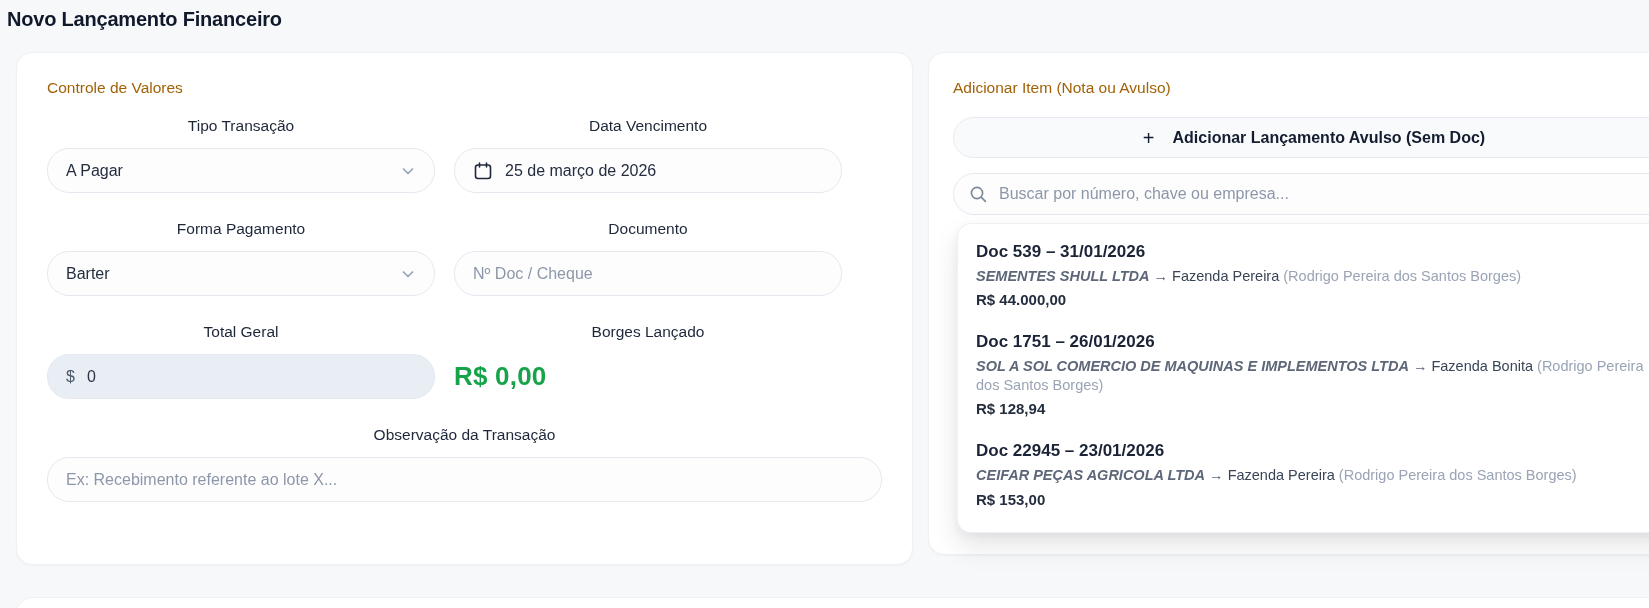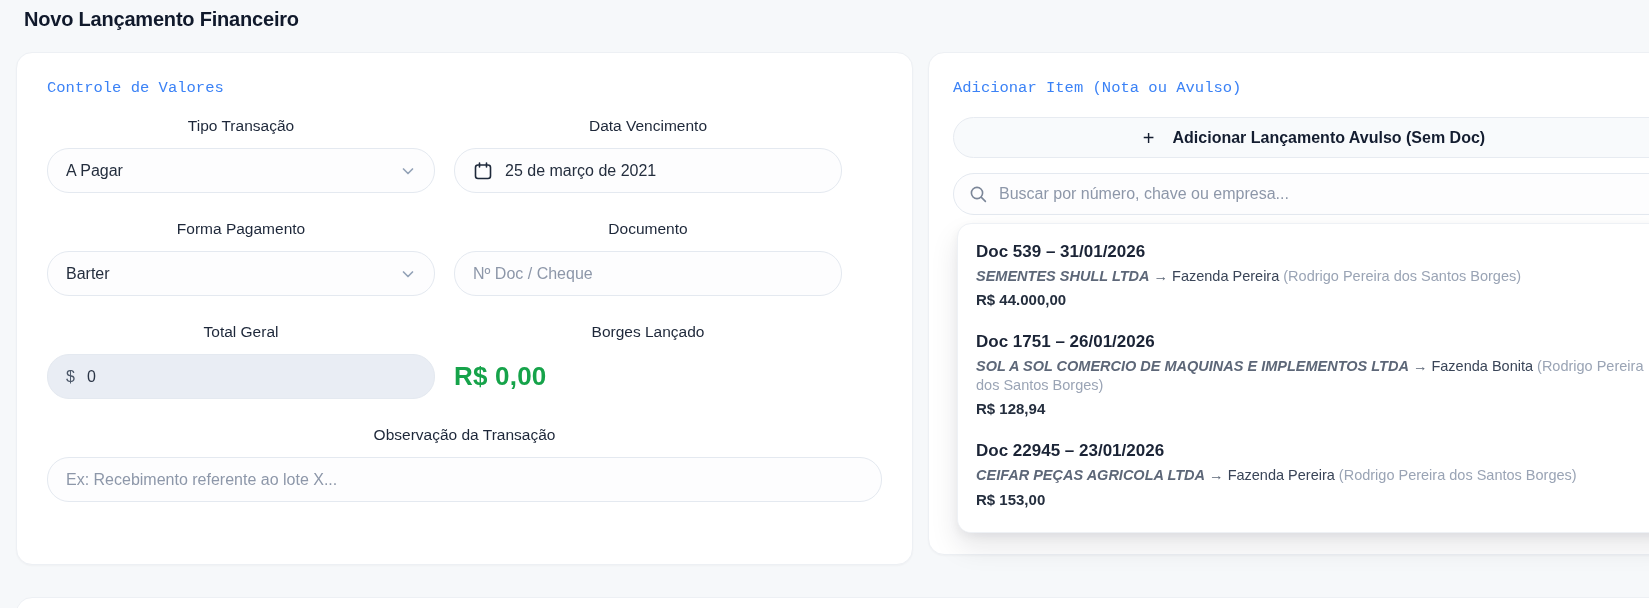--- a/index.html
+++ b/index.html
@@ -5,34 +5,34 @@
   * { margin:0; padding:0; box-sizing:border-box; }
   html,body { width:1649px; height:608px; }
   body {
     position:relative;
     overflow:hidden;
     background:#f6f8fa;
     font-family:"Liberation Sans", sans-serif;
     color:#1e293b;
   }
   .page-title {
-    position:absolute; left:24px; top:8px;
+    position:absolute; left:7px; top:8px;
     font-size:20px; font-weight:700; color:#10192b;
     letter-spacing:-0.2px;
   }
   .card {
     position:absolute; top:52px;
     background:#ffffff;
     border:1px solid #edf0f4;
     border-radius:16px;
     box-shadow:0 1px 2px rgba(16,25,43,0.03);
   }
   .card-left  { left:16px;  width:897px; height:513px; padding:26px 30px; }
   .card-right { left:928px; width:772px; height:503px; padding:26px 24px; }
-  .card-title { font-size:15.5px; font-weight:500; color:#3b82f6; margin-bottom:20px;font-family:Liberation Mono, monospace; }
+  .card-title { font-size:15.5px; font-weight:500; color:#a16207; margin-bottom:20px; }
 
   
   .grid2 { display:grid; grid-template-columns:388px 388px; column-gap:19px; }
   .fgroup { margin-bottom:27px; }
   .flabel { display:block; font-size:15.5px; font-weight:500; color:#1d2739; margin-bottom:13px;text-align:center; }
   .control {
     display:flex; align-items:center; gap:12px;
     height:45px; padding:0 18px;
     background:#fdfdfe;
     border:1px solid #e4e9f0; border-radius:22px;
@@ -119,21 +119,21 @@
 
     <div class="fgroup">
       <span class="flabel">Data Vencimento</span>
       <div class="control">
         <span>
           <svg width="20" height="20" viewBox="0 0 20 20">
               <rect x="2.5" y="4" width="15" height="13.5" rx="2.5" fill="none" stroke="#1e293b" stroke-width="1.6"></rect>
               <path d="M6.5 2v4M13.5 2v4" stroke="#1e293b" stroke-width="1.6" stroke-linecap="round"></path>
             </svg>
         </span>
-        <span>25 de março de 2021</span>
+        <span>25 de março de 2026</span>
       </div>
     </div>
 
     <div class="fgroup">
       <span class="flabel">Forma Pagamento</span>
       <div class="control select">
         <span>Barter</span>
         <span class="chev">
           <svg width="16" height="16" viewBox="0 0 16 16">
               <path d="M3.5 6l4.5 4.5L12.5 6" fill="none" stroke="#94a3b8" stroke-width="1.7" stroke-linecap="round" stroke-linejoin="round"></path>

